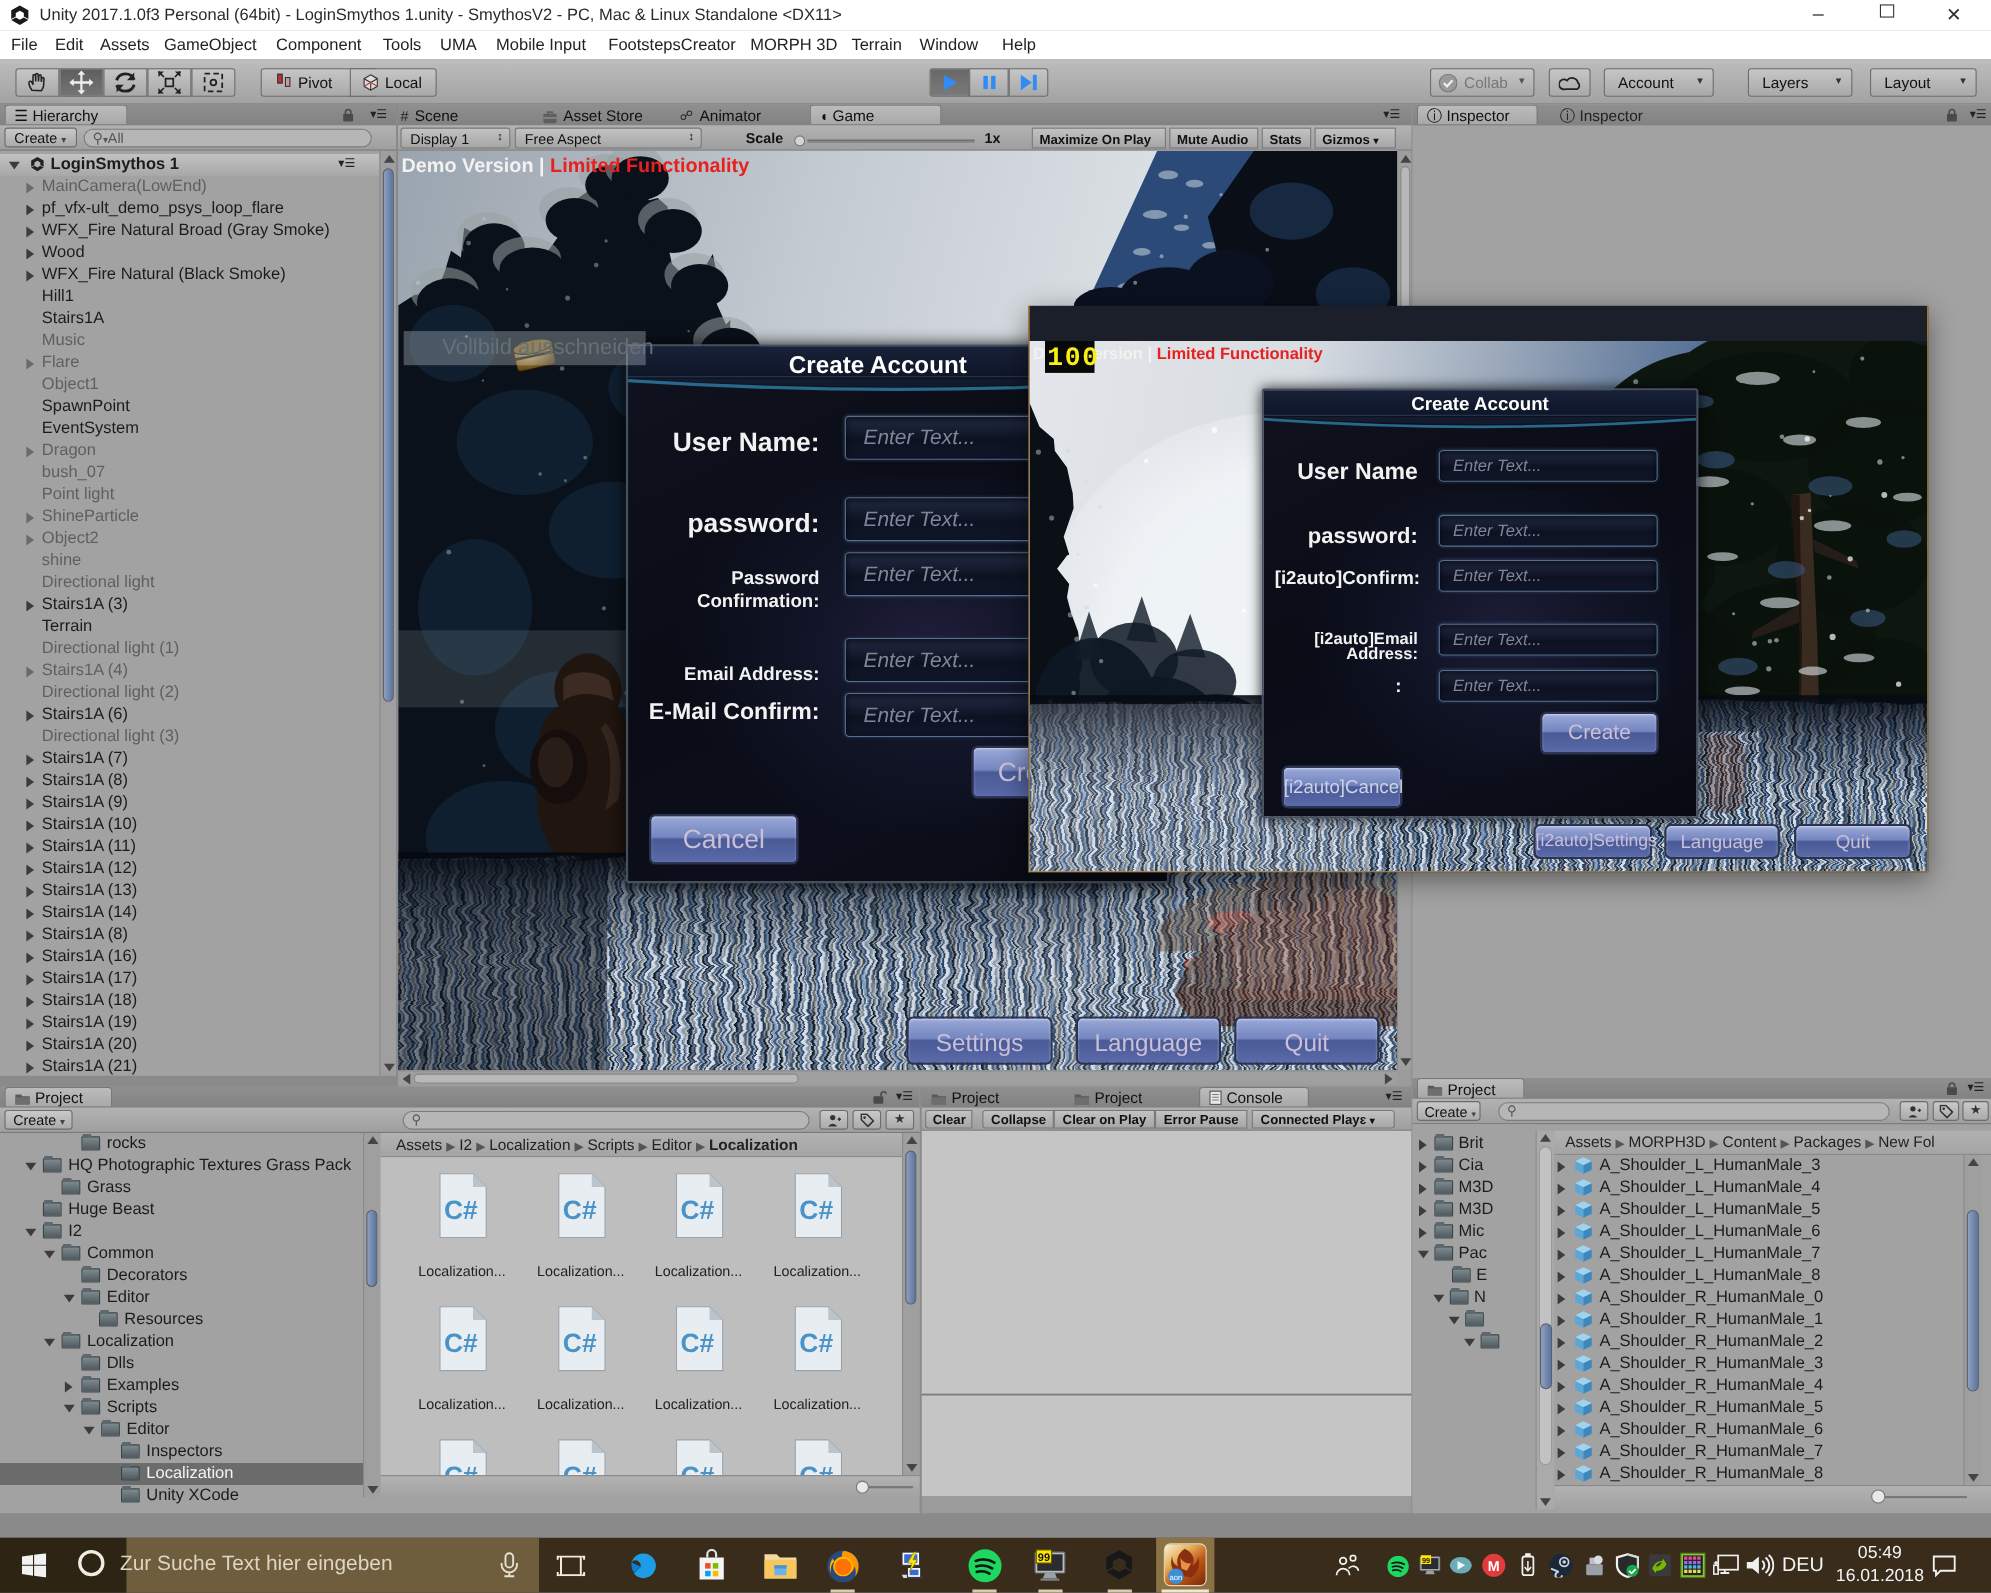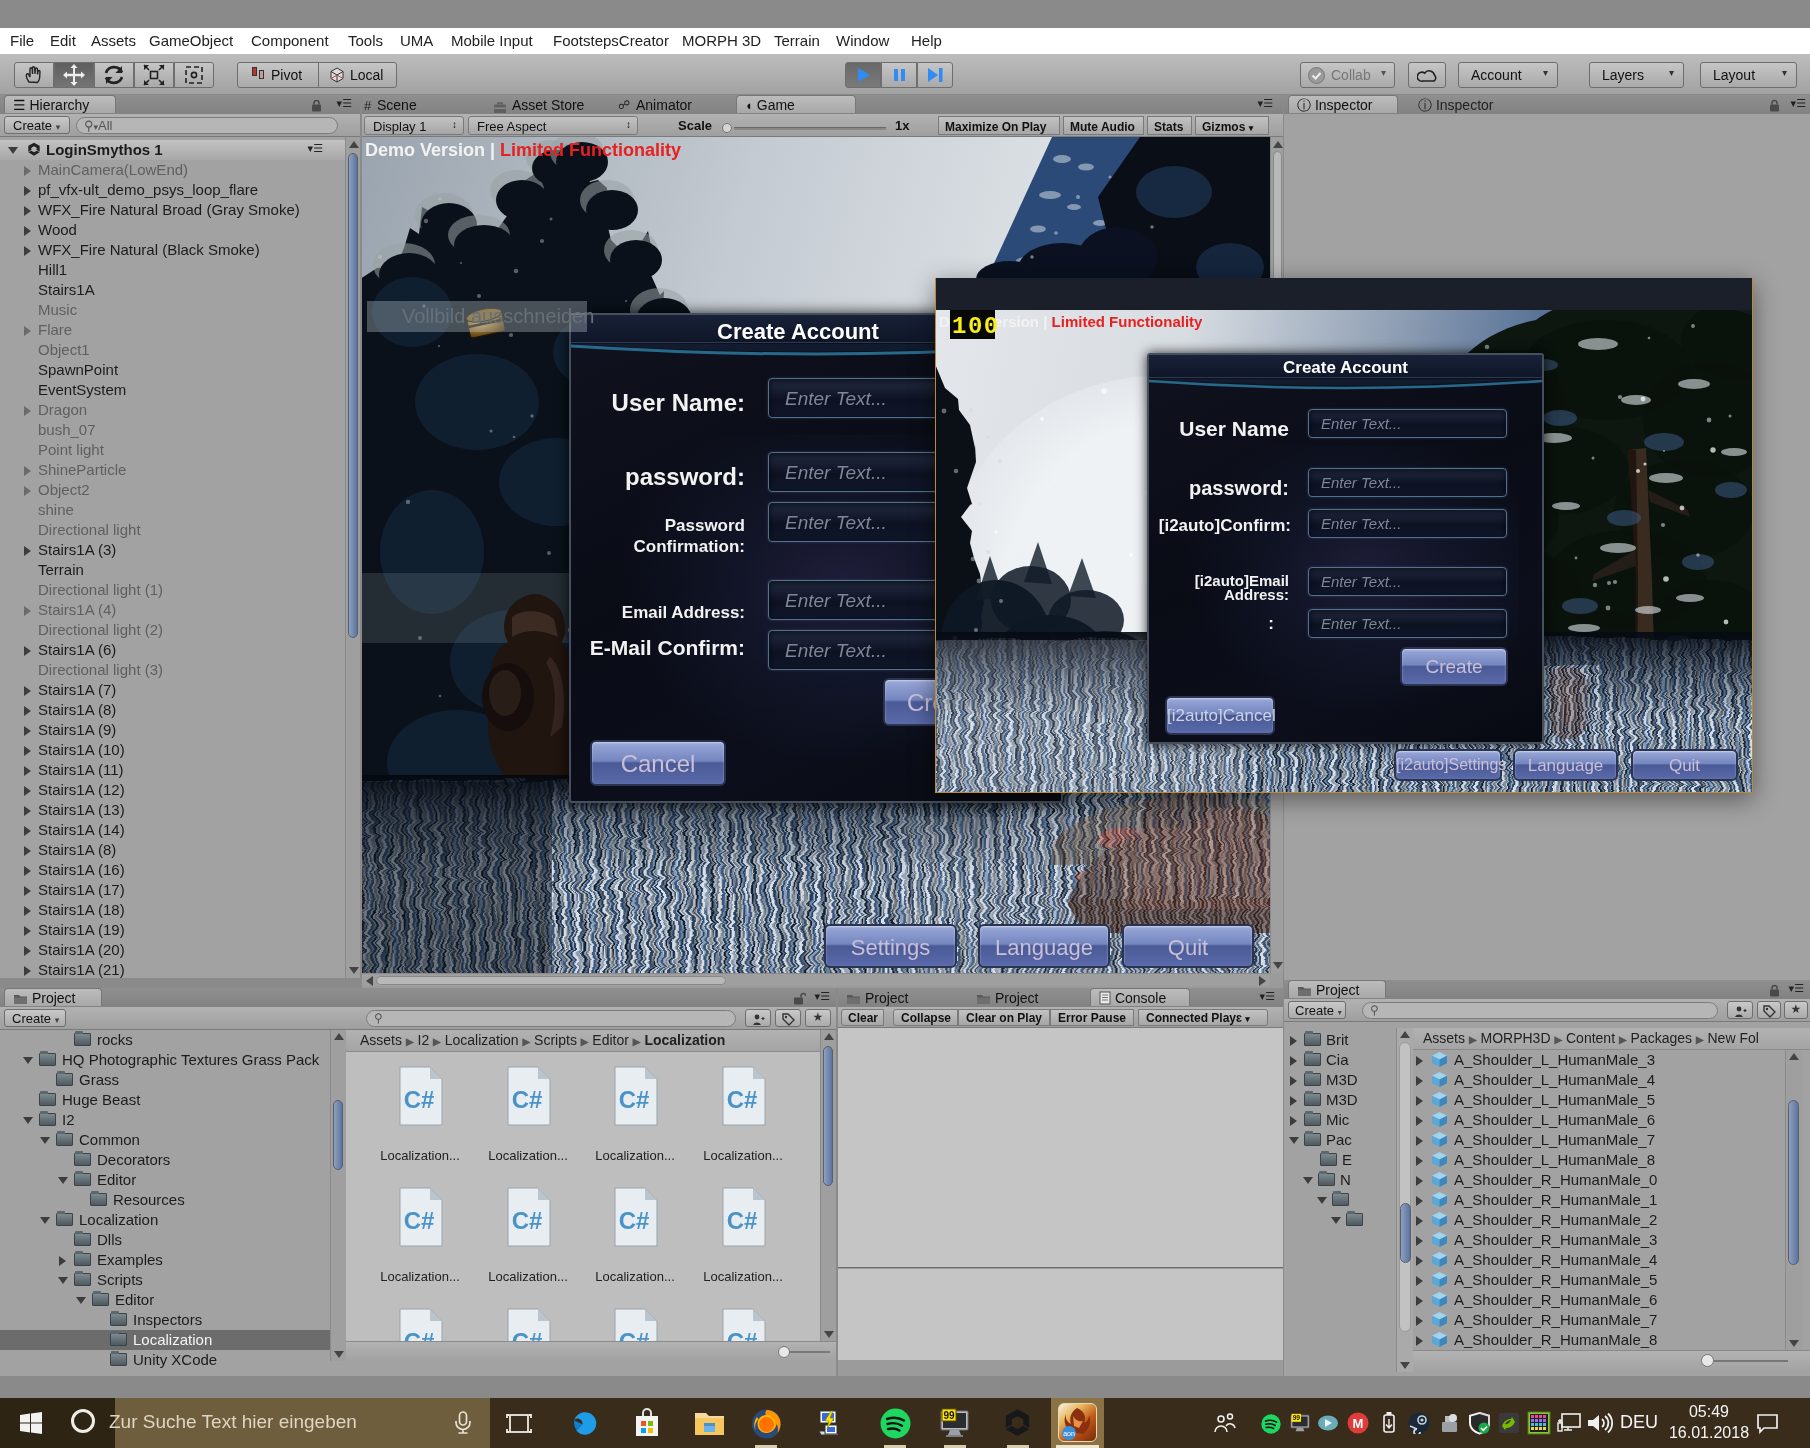--- a/index.html
+++ b/index.html
@@ -26,20 +26,29 @@
 .sbv{position:absolute;background:#9f9f9f;border-left:1px solid #8a8a8a;}
 .sbthumb{position:absolute;left:2px;background:linear-gradient(90deg,#8ea0bd,#5c74a0);border-radius:6px;border:1px solid #55606e;}
 .sbarrow{position:absolute;left:3px;width:0;height:0;}
 .gbtn{position:absolute;border-radius:6px;background:linear-gradient(#9aa8d8 0%,#7486c0 45%,#4a5a96 50%,#5a6aaa 100%);border:2px solid #2a3350;box-shadow:inset 0 1px 2px rgba(255,255,255,.5);color:#c9bfd6;text-align:center;}
 .inp{position:absolute;border-radius:4px;border:1px solid #54708e;background:linear-gradient(#232c44 0%,#0d1222 55%,#10172a 100%);box-shadow:inset 0 2px 6px rgba(0,0,0,.7),0 0 3px rgba(90,130,180,.35);color:#7e8698;font-style:italic;}
 .flab{position:absolute;color:#f2f2f2;font-weight:bold;text-align:right;}
 </style>
 </head>
 <body>
 <div id="page">
+  <div id="titlebar" class="abs">
+    <svg class="abs" style="left:7px;top:4px" width="22" height="22" viewBox="0 0 24 24">
+        <path d="M12 1 L20.5 5.8 V14.5 L16 12 V8.5 L12 6.2 L8 8.5 V12 L3.5 14.5 V5.8 Z M3.5 15.5 L8 13 L12 15.3 L16 13 L20.5 15.5 L12 20.5 Z" fill="#1a1a1a"></path>
+      </svg>
+    <span class="abs" style="left:36px;top:5px;">Unity 2017.1.0f3 Personal (64bit) - LoginSmythos 1.unity - SmythosV2 - PC, Mac &amp; Linux Standalone &lt;DX11&gt;</span>
+    <span class="abs" style="left:1648px;top:2px;color:#333;font-size:18px;">–</span>
+    <span class="abs" style="left:1709px;top:4px;width:13px;height:12px;border:1.5px solid #333;"></span>
+    <span class="abs" style="left:1769px;top:3px;color:#333;font-size:17px;">✕</span>
+  </div>
   <div id="menubar" class="abs">
     <span class="mitem" style="left:10px">File</span>
     <span class="mitem" style="left:50px">Edit</span>
     <span class="mitem" style="left:91px">Assets</span>
     <span class="mitem" style="left:149px">GameObject</span>
     <span class="mitem" style="left:251px">Component</span>
     <span class="mitem" style="left:348px">Tools</span>
     <span class="mitem" style="left:400px">UMA</span>
     <span class="mitem" style="left:451px">Mobile Input</span>
     <span class="mitem" style="left:553px">FootstepsCreator</span>

